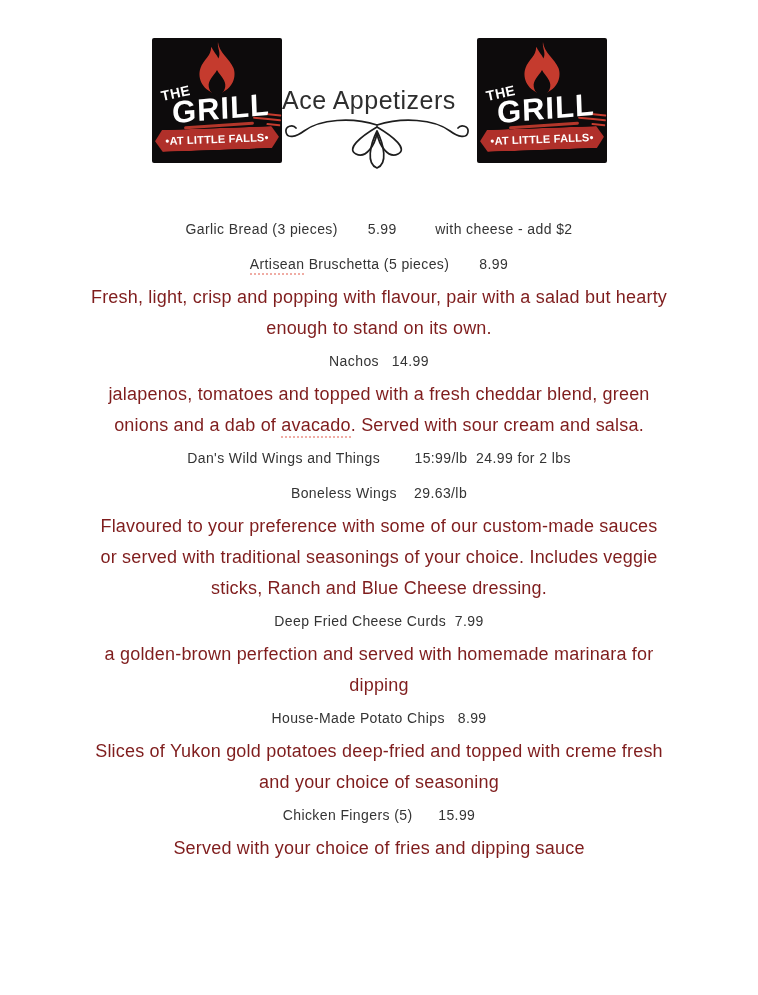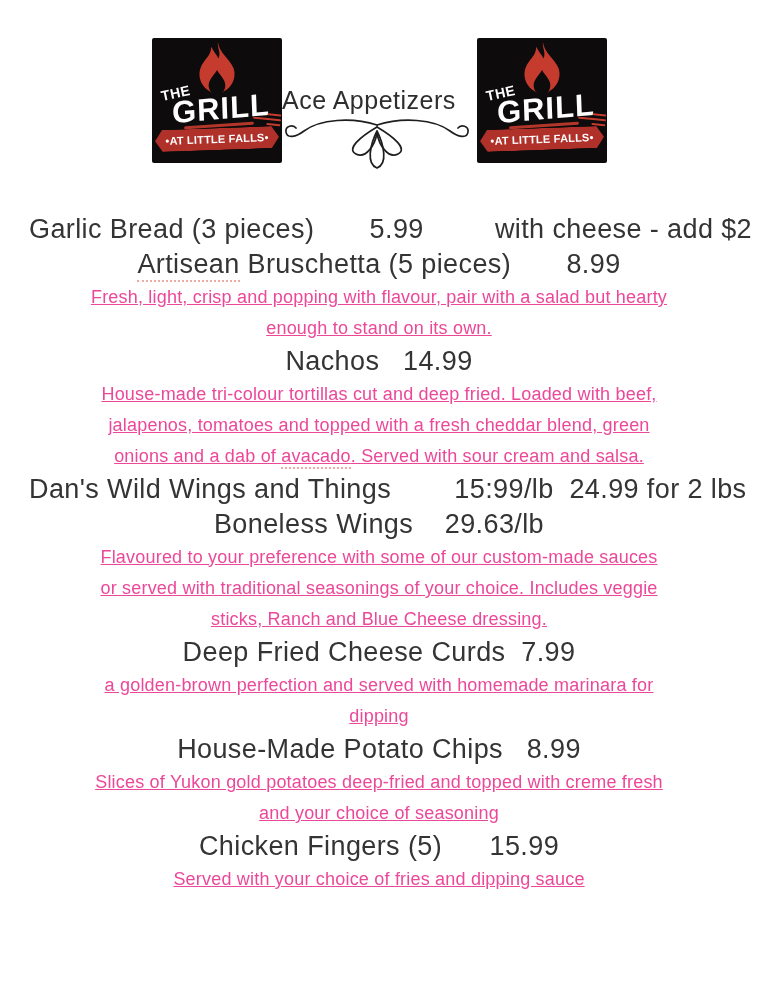--- a/index.html
+++ b/index.html
@@ -88,31 +88,30 @@
 
   
   .menu {
     position: absolute; top: 212px; left: 29px;
     width: 700px;
     text-align: center;
     color: var(--ink, #3a3a3a);
   }
   .line { white-space: pre; }
   .line.item {
-    font-size: 27px;
+    font-size: 14px;
     line-height: 35px;
     letter-spacing: 0.4px;
     color: #343434;
   }
   .line.desc {
     font-size: 18px;
     line-height: 31px;
     letter-spacing: 0.2px;
-    color: #ec4899;
-    text-decoration: underline;
+    color: #7f1d1d;
   }
   .spell {
     border-bottom: 2px dotted var(--spellcheck-red, #f0aca4);
     padding-bottom: 1px;
     text-align: center;
   }
 </style>
 </head>
 <body>
 
@@ -168,21 +167,20 @@
       <span class="est-line"></span>
     </div>
   </div>
 
   <div class="menu">
     <div class="line item">Garlic Bread (3 pieces)       5.99         with cheese - add $2</div>
     <div class="line item"><span class="spell">Artisean</span><span> Bruschetta (5 pieces)       8.99</span></div>
     <div class="line desc">Fresh, light, crisp and popping with flavour, pair with a salad but hearty</div>
     <div class="line desc">enough to stand on its own.</div>
     <div class="line item">Nachos   14.99</div>
-    <div class="line desc">House-made tri-colour tortillas cut and deep fried. Loaded with beef,</div>
     <div class="line desc">jalapenos, tomatoes and topped with a fresh cheddar blend, green</div>
     <div class="line desc"><span>onions and a dab of </span><span class="spell">avacado</span><span>. Served with sour cream and salsa.</span></div>
     <div class="line item">Dan's Wild Wings and Things        15:99/lb  24.99 for 2 lbs</div>
     <div class="line item">Boneless Wings    29.63/lb</div>
     <div class="line desc">Flavoured to your preference with some of our custom-made sauces</div>
     <div class="line desc">or served with traditional seasonings of your choice. Includes veggie</div>
     <div class="line desc">sticks, Ranch and Blue Cheese dressing.</div>
     <div class="line item">Deep Fried Cheese Curds  7.99</div>
     <div class="line desc">a golden-brown perfection and served with homemade marinara for</div>
     <div class="line desc">dipping</div>

